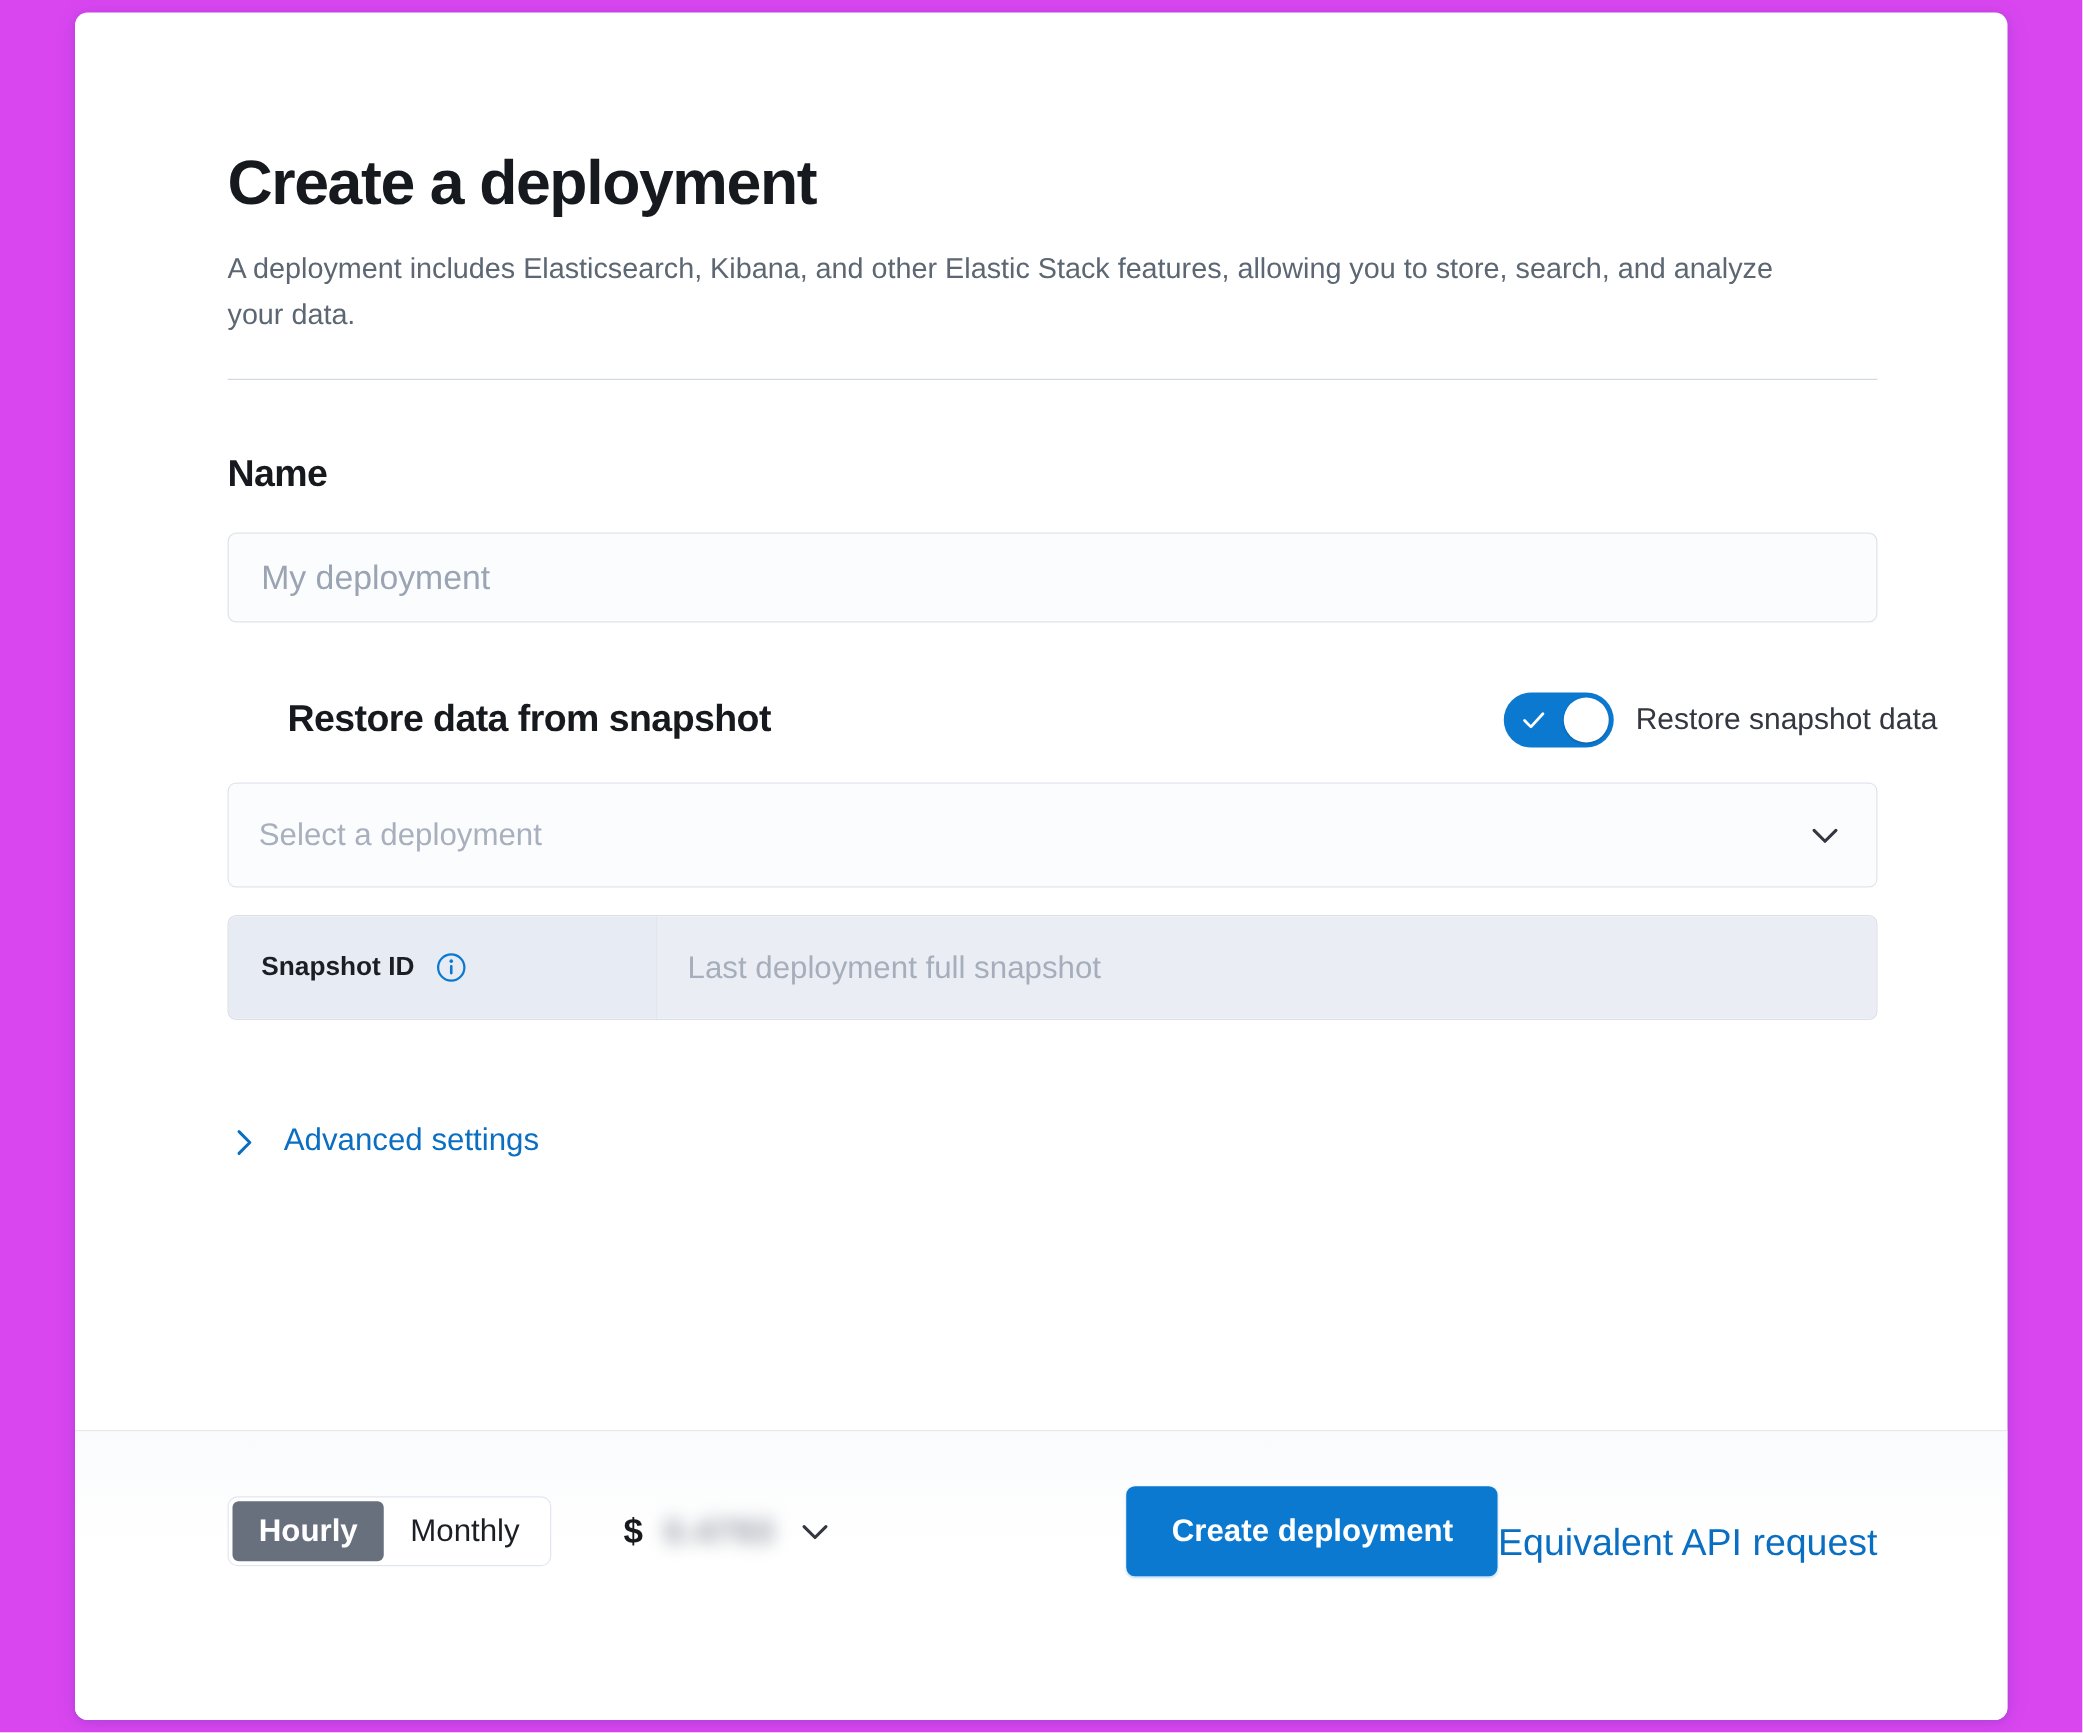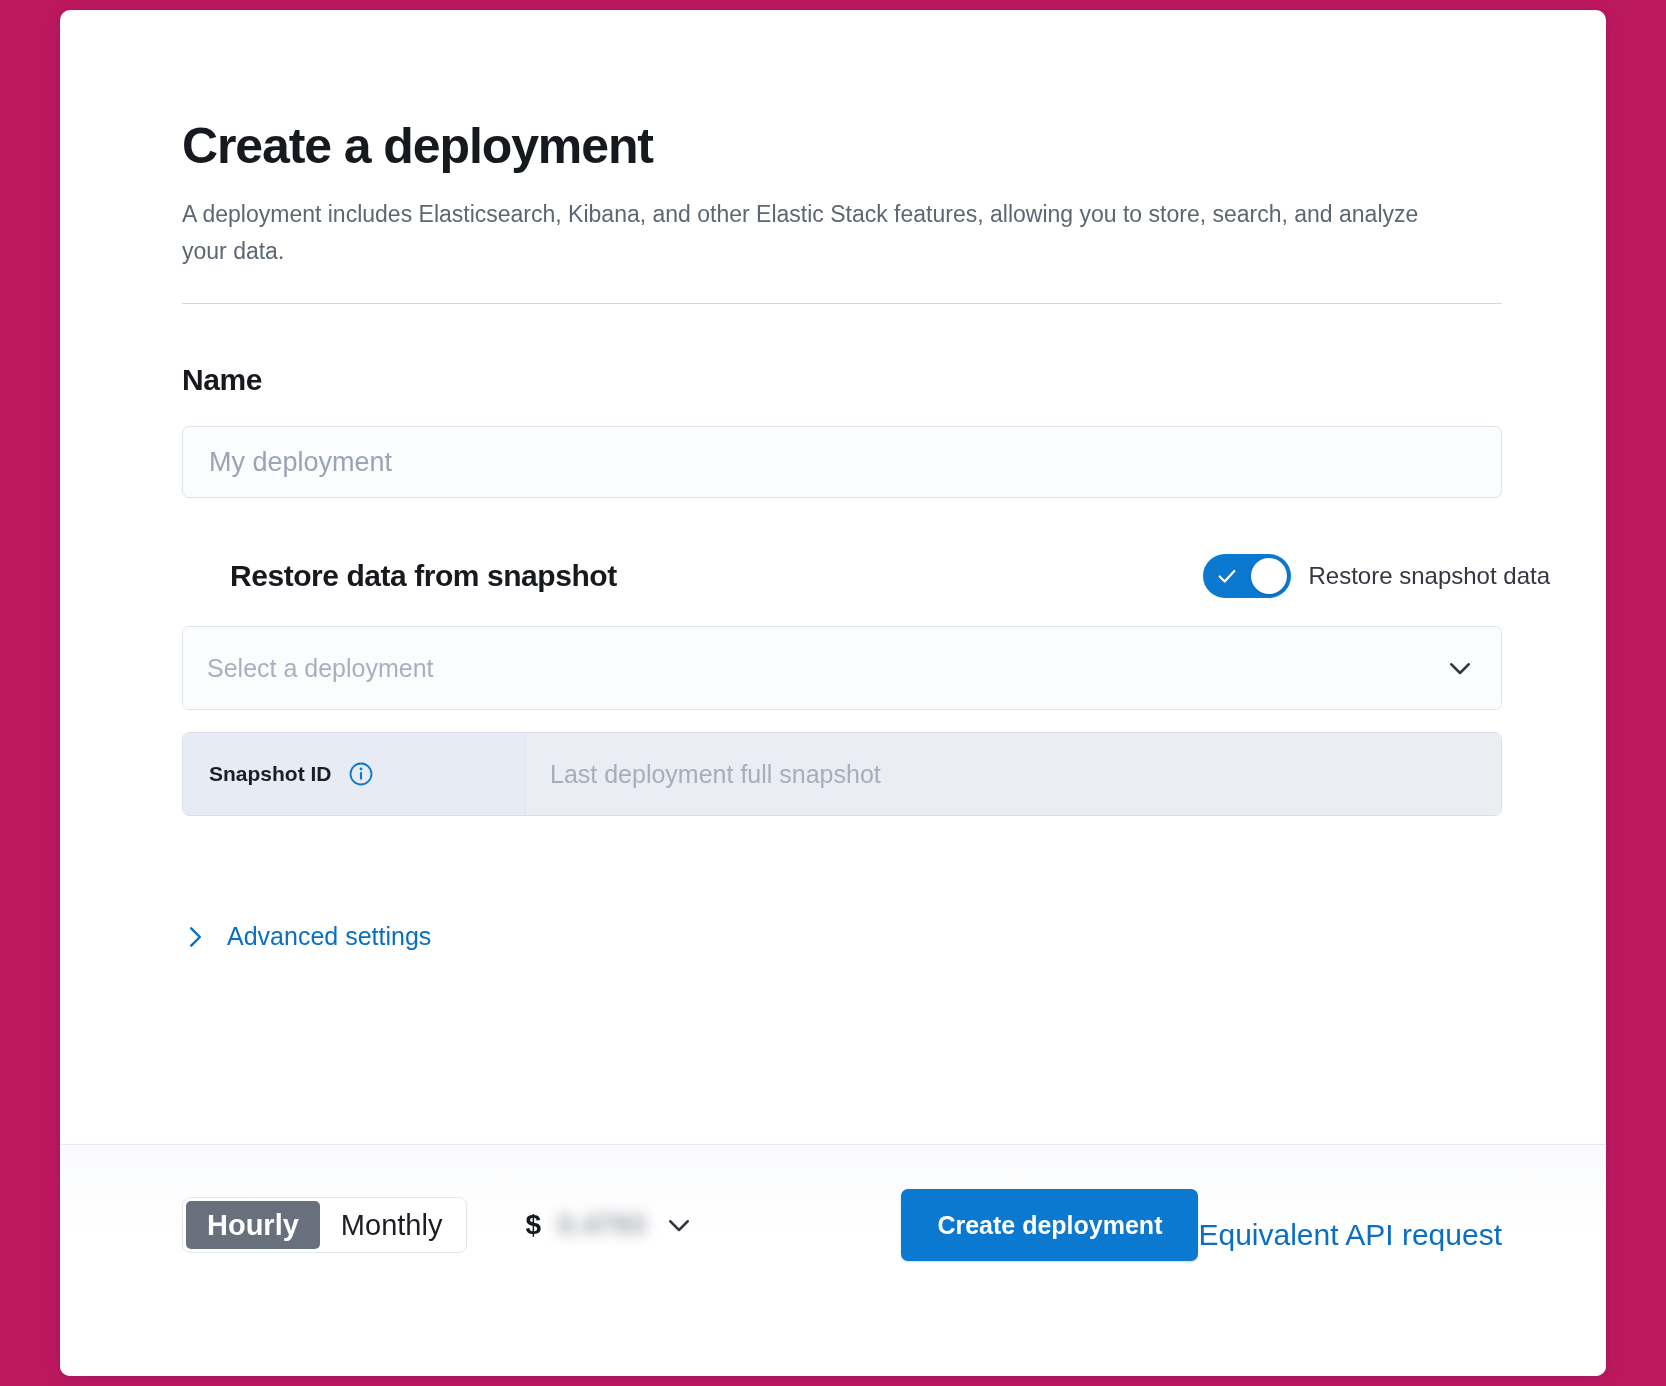--- a/index.html
+++ b/index.html
@@ -5,21 +5,21 @@
   * { box-sizing: border-box; margin: 0; padding: 0; }
   html, body {
     width: 1666px; height: 1386px;
     background: #ffffff;
     font-family: "Liberation Sans", sans-serif;
     -webkit-font-smoothing: antialiased;
   }
   .page {
     position: relative;
     width: 1666px; height: 1386px;
-    background: #be185d;
+    background: #d946ef;
     padding: 10px;
   }
   .card {
     position: relative;
     width: 1546px; height: 1366px;
     margin: 0 auto;
     background: #ffffff;
     border-radius: 10px;
     box-shadow: 0 1px 5px rgba(17,43,134,0.10), 0 3px 18px rgba(17,43,134,0.11);
     overflow: hidden;
@@ -167,23 +167,23 @@
   .form-row.disabled .row-label .txt { color: #1b1f25; }
   .form-row.disabled .row-field { background: #eaeef4; }
   .form-row.disabled .row-field .val { color: #a6aebc; }
 
   .info-icon { width: 24px; height: 24px; flex: none; display:block; }
 
   .chev { width: 30px; height: 30px; flex: none; }
 
   
   .adv {
-    margin-top: 84px;
+    margin-top: 60px;
     display: inline-flex;
-    align-items: center;
+    align-items: flex-end;
     gap: 19px;
     cursor: pointer;
   }
   .adv .lbl {
     font-size: 25px;
     color: #0a6fc2;
     font-weight: 400;
   }
 
   
@@ -208,21 +208,21 @@
     border: 1px solid #e2e6ef;
     border-radius: 8px;
     background: #ffffff;
     padding: 3px;
     height: 56px;
     overflow: hidden;
   }
   .seg .opt {
     display: flex; align-items: center; justify-content: center;
     padding: 12px 21px;
-    font-size: 29px;
+    font-size: 25px;
     border-radius: 5px;
     color: #1b1f25;
     cursor: pointer;
   }
   .seg .opt.active {
     background: #69707d;
     color: #ffffff;
     font-weight: 700;
   }
   .price {

